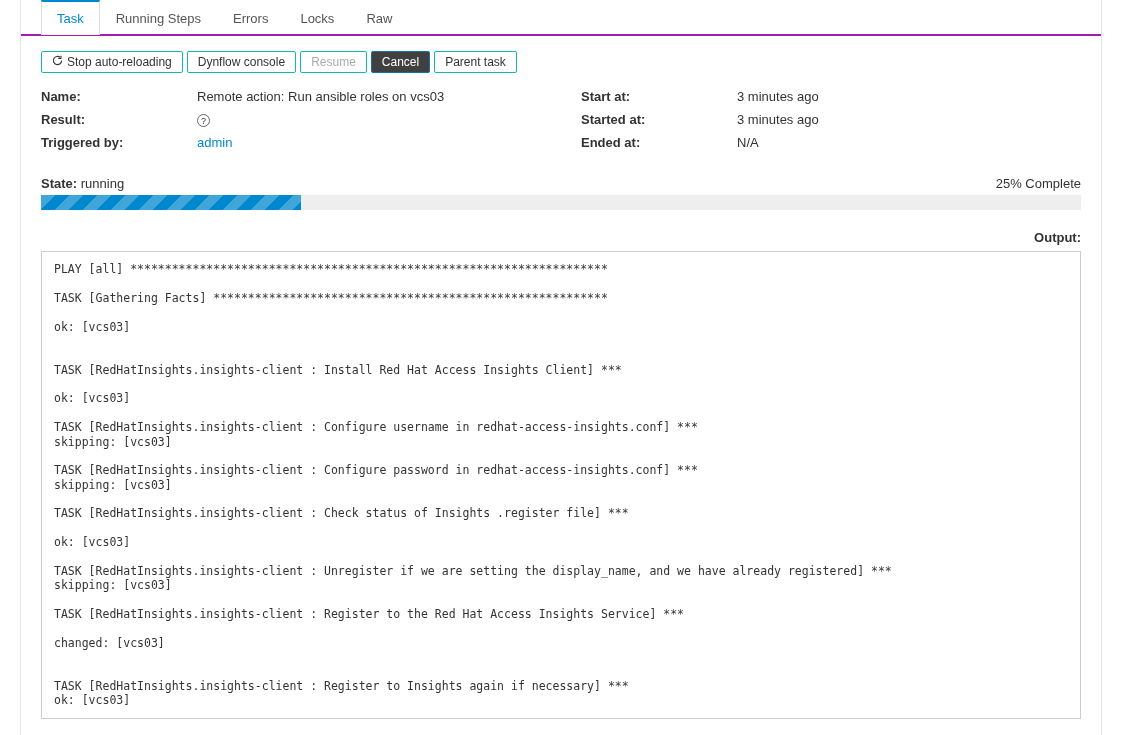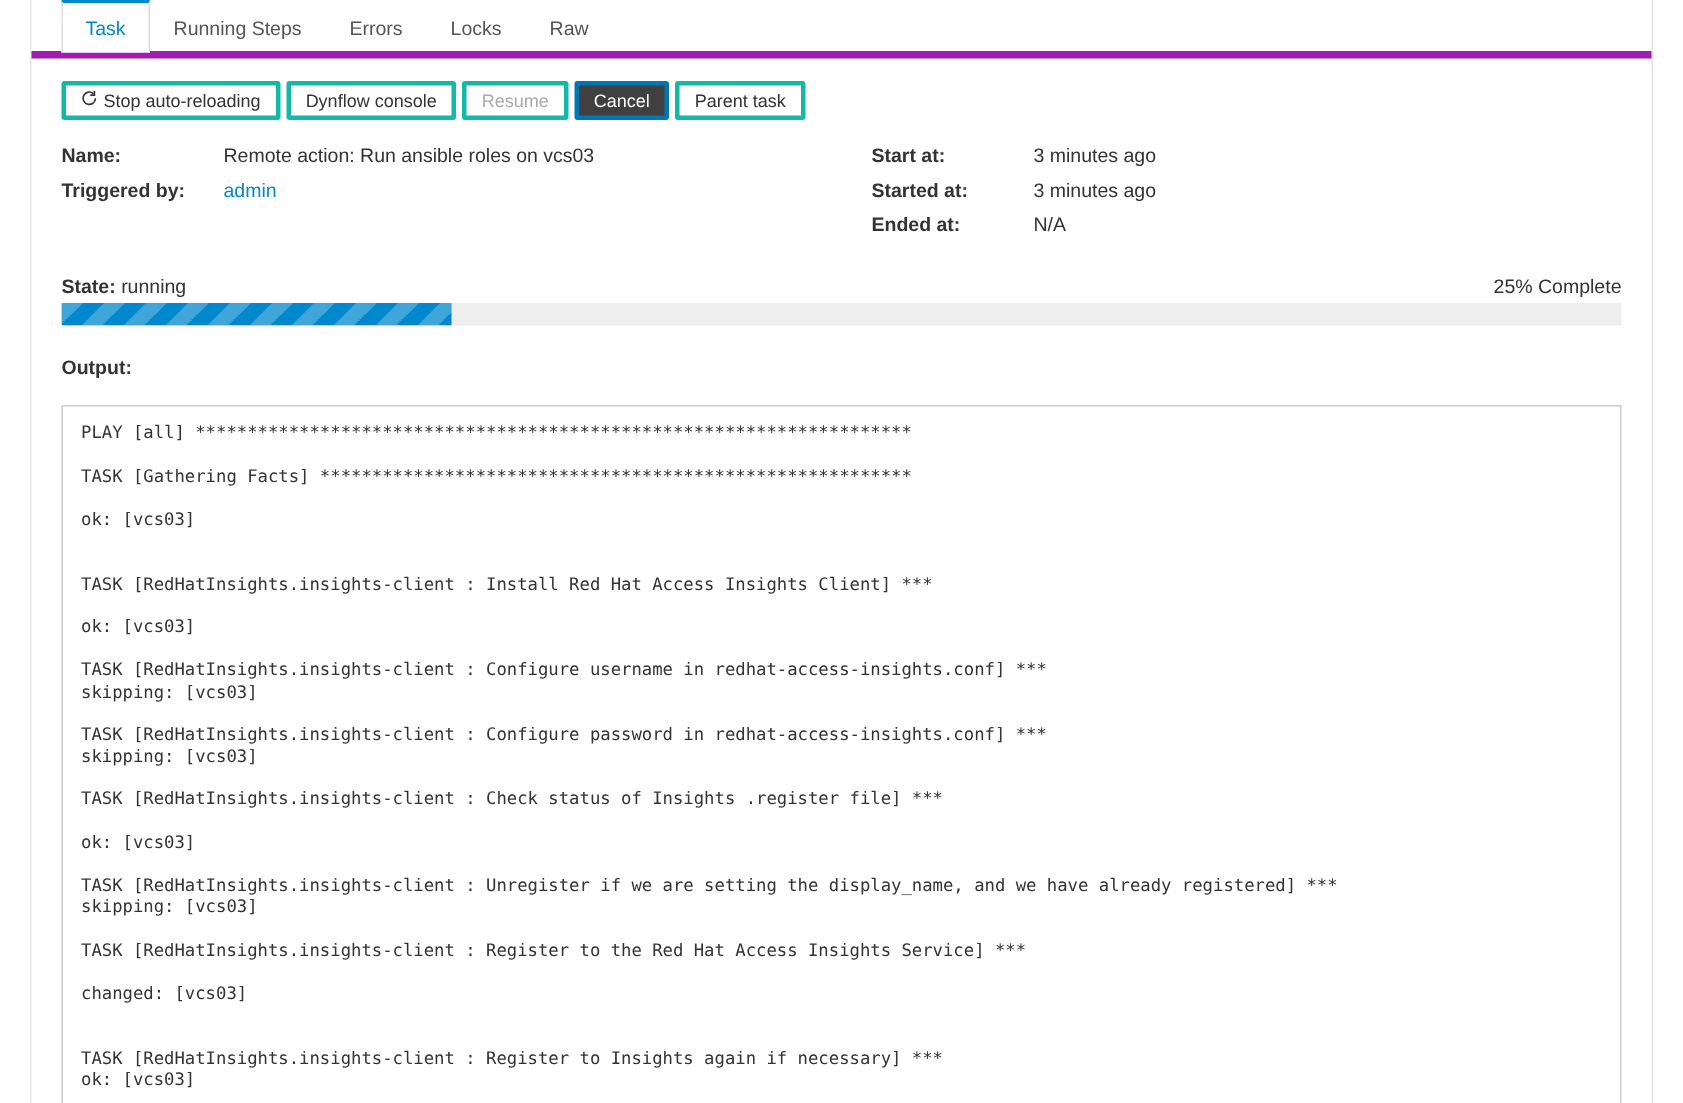--- a/index.html
+++ b/index.html
@@ -11,21 +11,21 @@
     background: #fff;
     padding: 0 20px 20px 20px;
   }
   .panel {
     border: 1px solid #e5e5e5;
     border-top: none;
     padding: 0 20px 20px 20px;
   }
   .tabs {
     display: flex;
-    border-bottom: 5px solid #a21caf;
+    border-bottom: 2px solid #a21caf;
     margin: 0 -20px 15px -20px;
     padding: 0 20px;
   }
   .tab {
     padding: 10px 15px 8px 15px;
     margin-bottom: -1px;
     cursor: pointer;
     color: #555;
     border: 1px solid transparent;
   }
@@ -38,52 +38,52 @@
     background: #fff;
   }
   .button-row {
     display: flex;
     gap: 4px;
     margin-bottom: 12px;
   }
   .btn {
     font-size: 12px;
     padding: 3px 10px;
-    border: 3px solid #14b8a6;
+    border: 1px solid #14b8a6;
     background: #fff;
     border-radius: 2px;
     cursor: pointer;
     color: #333;
     display: inline-flex;
     align-items: center;
     gap: 4px;
   }
   .btn:disabled { color: #aaa; cursor: default; }
   .btn.primary { background: #404040; border-color: #0077b3; color: #fff; }
   .details-grid { display: flex; gap: 40px; }
   .details-col { flex: 1; }
   .det-row { display: flex; padding: 4px 0; }
   .det-label { width: 108px; font-weight: bold; }
-  .det-value { flex: 1; }
+  .det-value { flex: 1; margin-left: 48px; }
   .det-value a { color: #0088ce; text-decoration: none; }
   .help-icon {
     display:inline-block;width:13px;height:13px;border:1px solid #666;
     border-radius:50%;font-size:9px;line-height:12px;text-align:center;
   }
   .state-row { display:flex; justify-content:space-between; margin-top:22px; margin-bottom:4px;gap:16px;}
   .progress-outer { height:15px; background:#eee; border-radius:0; overflow:hidden;}
   .progress-inner {
     height:100%;
     background-color:#0088ce;
     background-image: linear-gradient(135deg,
       rgba(255,255,255,.25) 25%, transparent 25%, transparent 50%,
       rgba(255,255,255,.25) 50%, rgba(255,255,255,.25) 75%, transparent 75%, transparent);
     background-size: 28px 28px;
   }
-  .output-label { font-weight:bold; margin-top:20px; margin-bottom:18px;}
+  .output-label { font-weight:bold; margin-top:20px; margin-bottom:6px;text-align:right;}
   pre.output {
     border:1px solid #ccc;
     background:#fff;
     padding:10px 12px;
     margin:0;
     font-family: Menlo, Consolas, monospace;
     font-size:11.5px;
     line-height:1.25;
     white-space:pre-wrap;
     overflow-x:auto;
@@ -119,20 +119,26 @@
     <button class="btn">Parent task</button>
   </div>
 
   <div class="details-grid">
     <div class="details-col">
       <div class="det-row">
         <div class="det-label">Name:</div>
         <div class="det-value">Remote action: Run ansible roles on vcs03</div>
       </div>
       <div class="det-row">
+        <div class="det-label">Result:</div>
+        <div class="det-value">
+          <span class="help-icon">?</span>
+        </div>
+      </div>
+      <div class="det-row">
         <div class="det-label">Triggered by:</div>
         <div class="det-value"><a href="#">admin</a></div>
       </div>
     </div>
     <div class="details-col">
       <div class="det-row">
         <div class="det-label">Start at:</div>
         <div class="det-value">3 minutes ago</div>
       </div>
       <div class="det-row">

